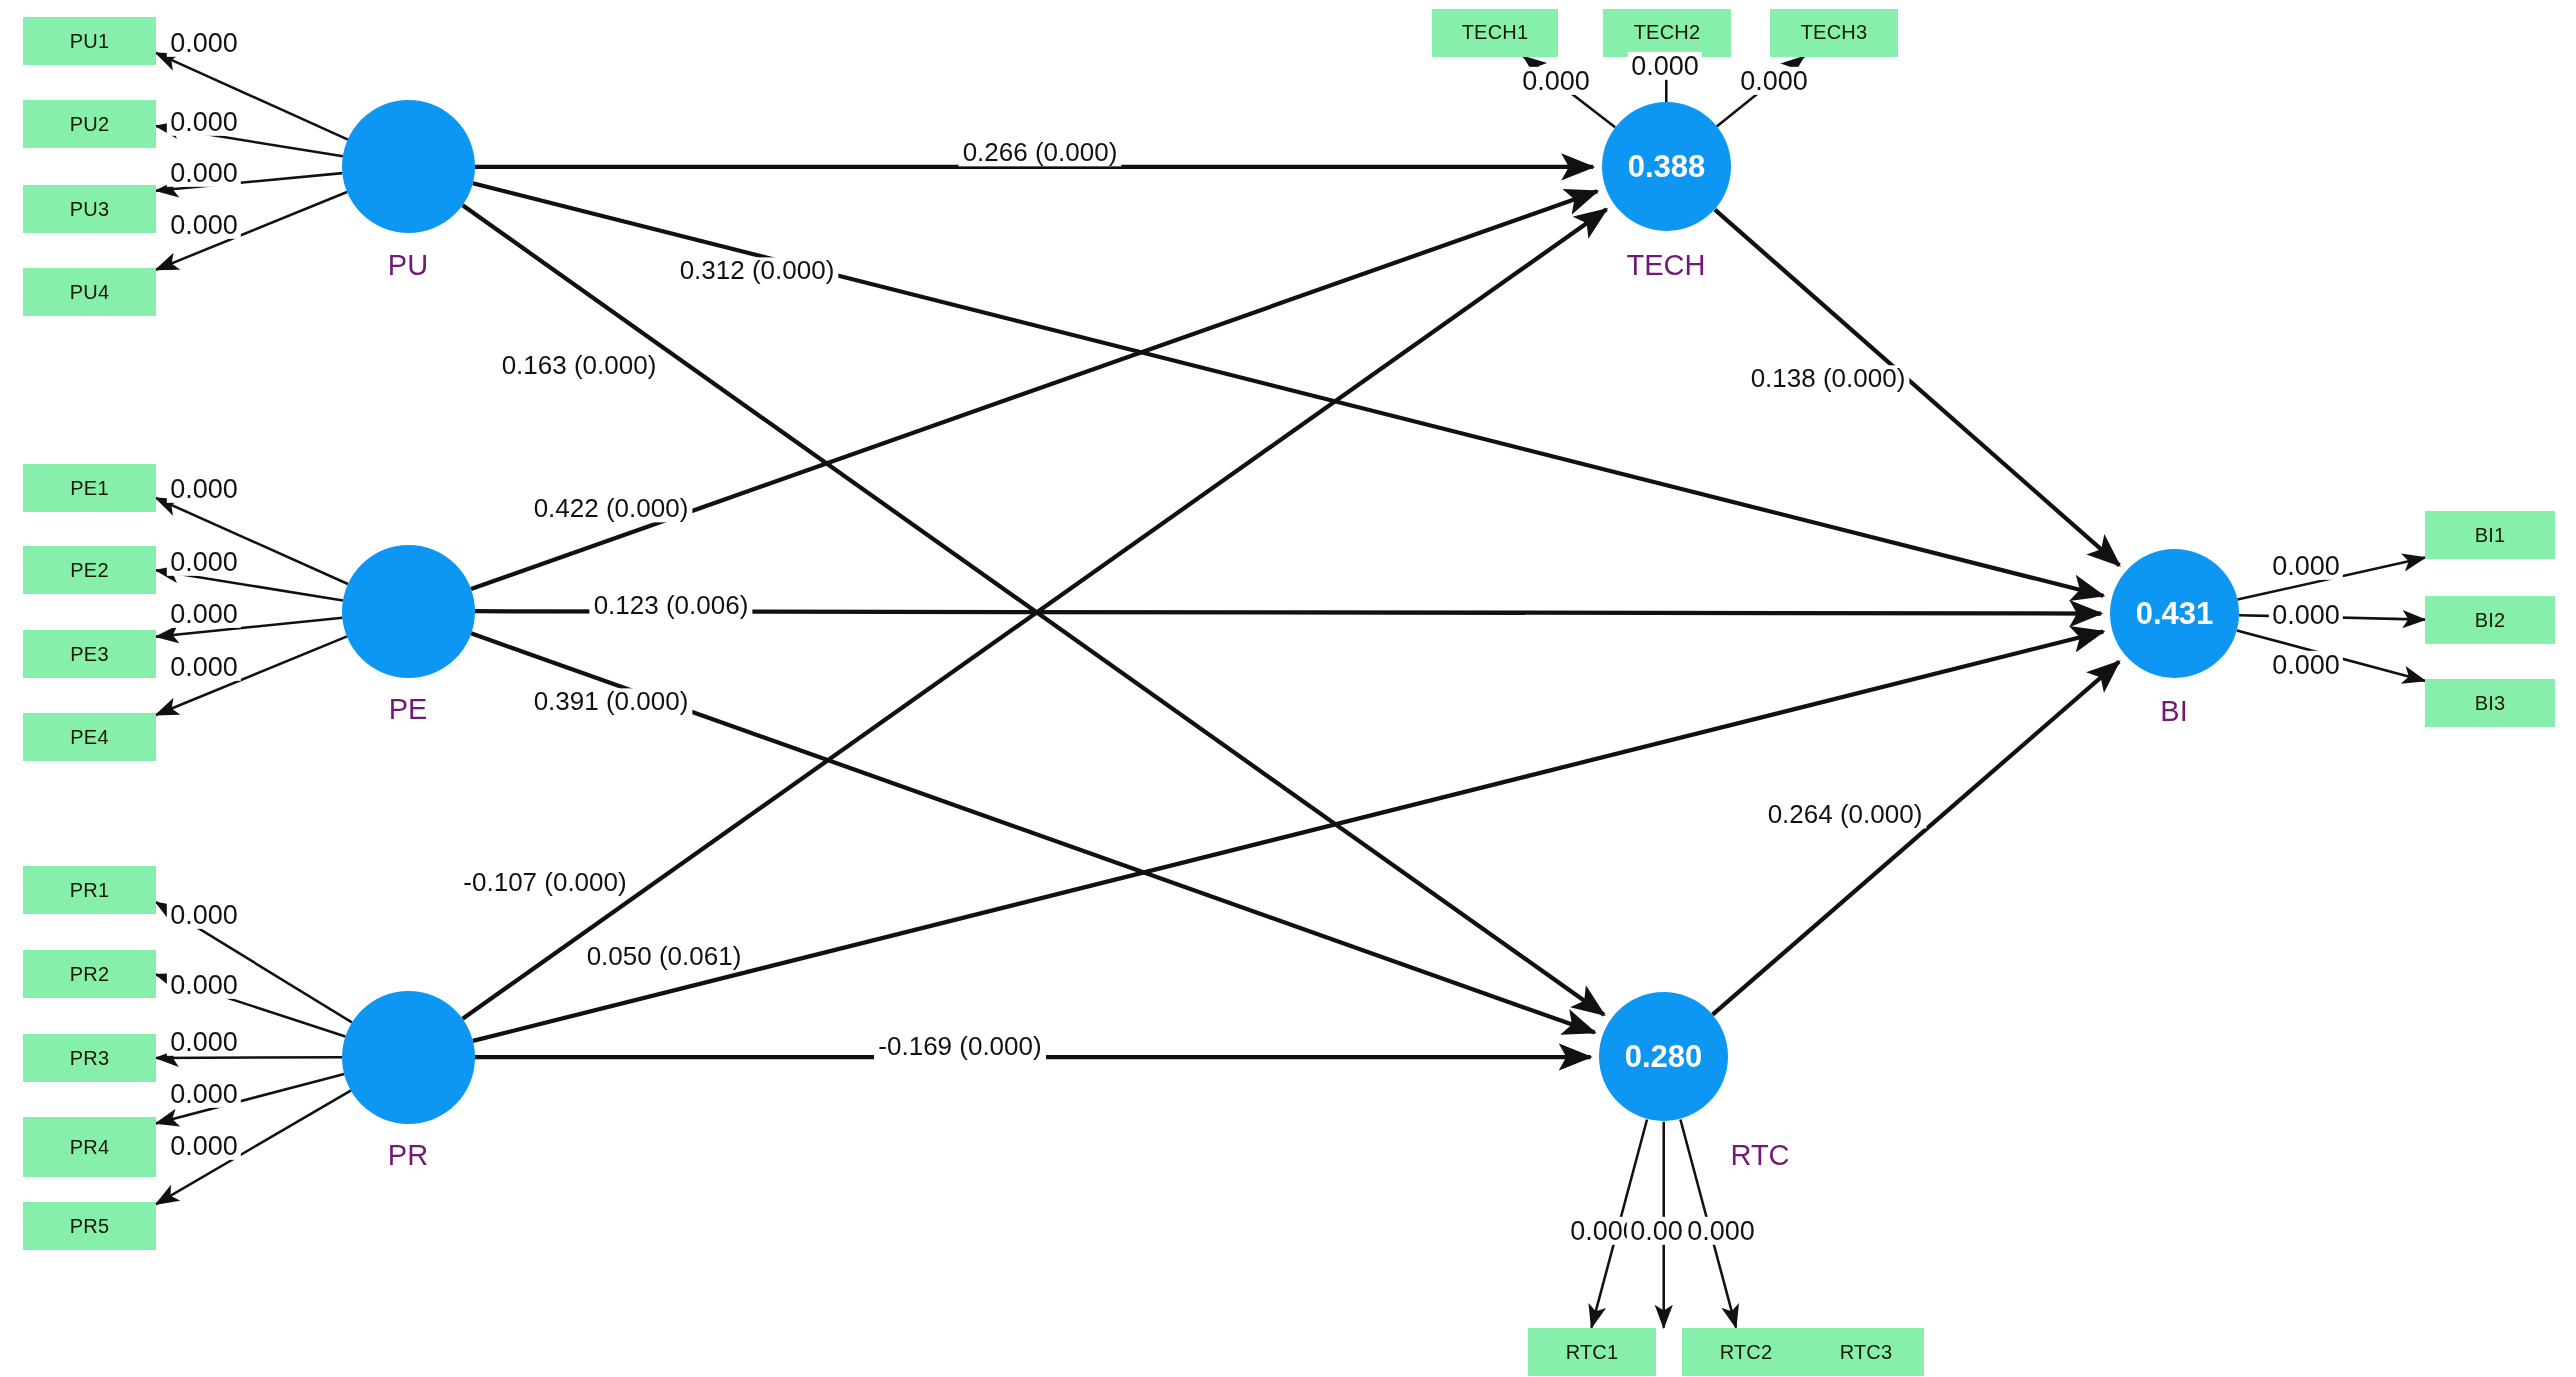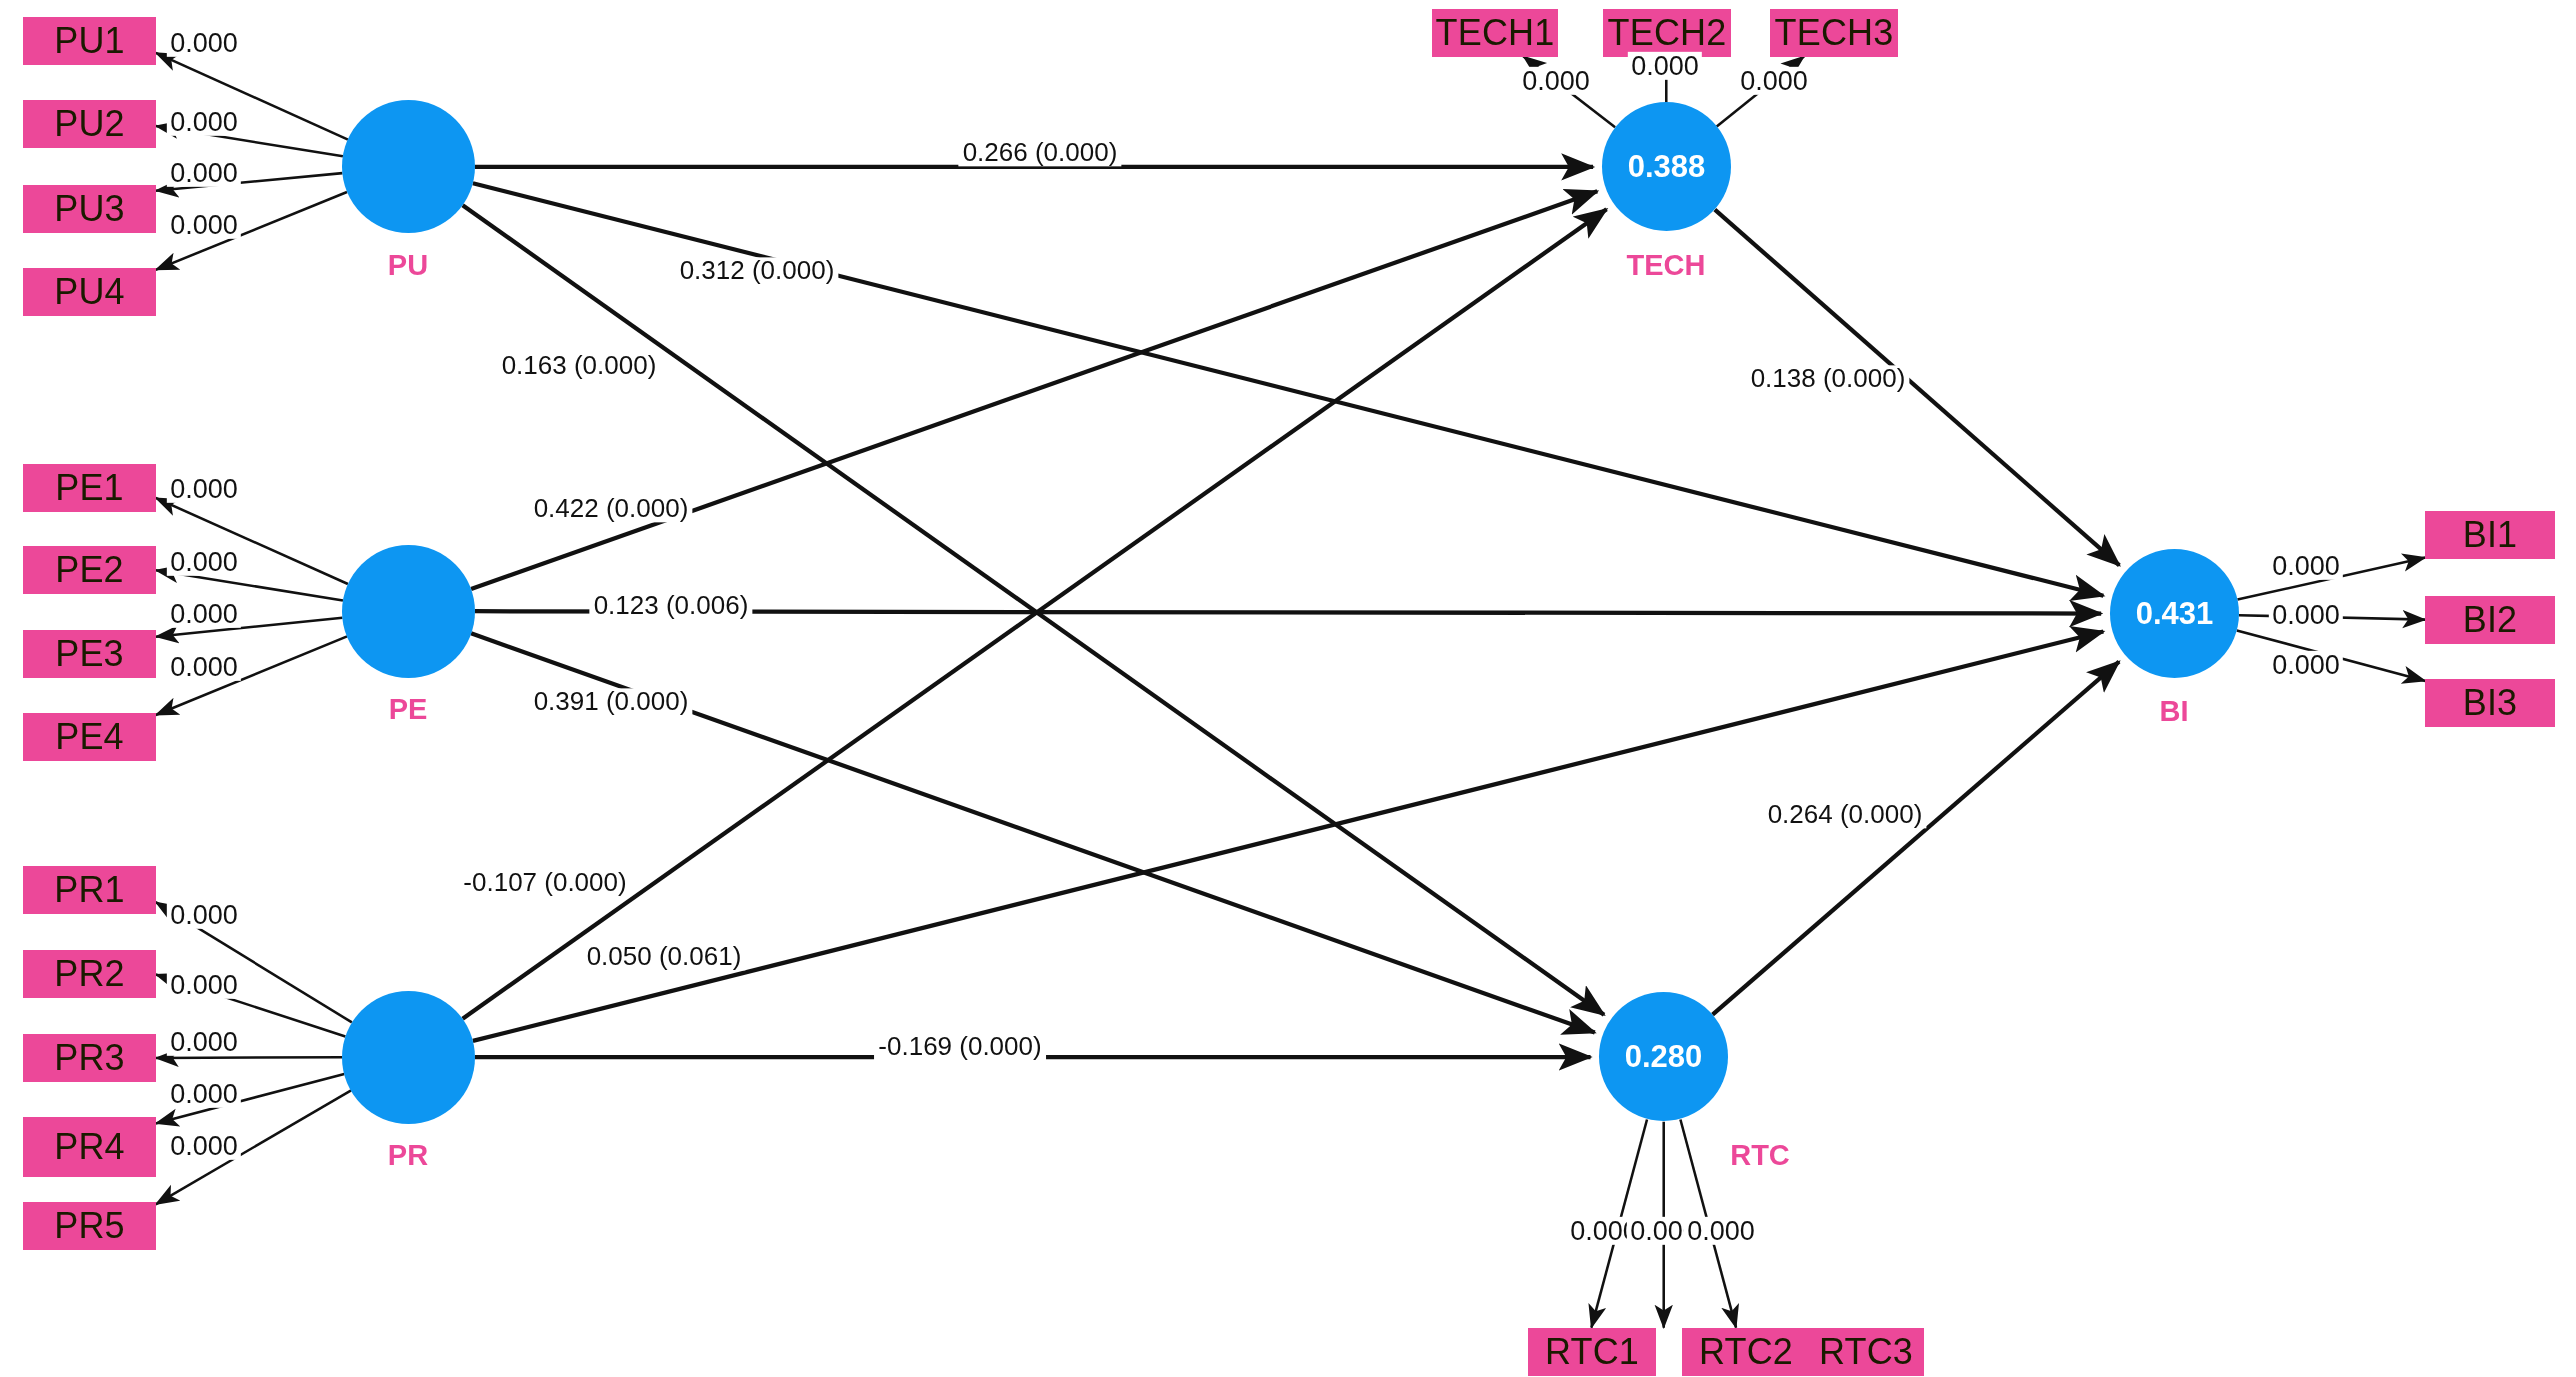--- a/index.html
+++ b/index.html
@@ -19,48 +19,48 @@
   }
   #wires {
     position: absolute;
     left: 0;
     top: 0;
     width: 2576px;
     height: 1378px;
   }
   .indicator {
     position: absolute;
-    background: #ec4899;
+    background: #86efac;
     border: 0;
     display: flex;
     align-items: center;
     justify-content: center;
-    font-size: 36px;
+    font-size: 20px;
     font-weight: 400;
     color: #1a1a00;
     letter-spacing: 0.2px;
     box-sizing: border-box;
   }
   .construct {
     position: absolute;
     border-radius: 50%;
     background: #0d96f2;
     display: flex;
     align-items: center;
     justify-content: center;
     color: #ffffff;
     font-size: 31px;
     font-weight: bold;
     box-sizing: border-box;
   }
   .construct-name {
     position: absolute;
     font-size: 29px;
-    font-weight: bold;
-    color: #ec4899;
+    font-weight: normal;
+    color: #701a75;
     text-align: center;
     white-space: nowrap;
   }
   .edge-label {
     position: absolute;
     font-size: 26px;
     color: #111111;
     white-space: nowrap;
     background: #ffffff;
     padding: 0 4.3px;

